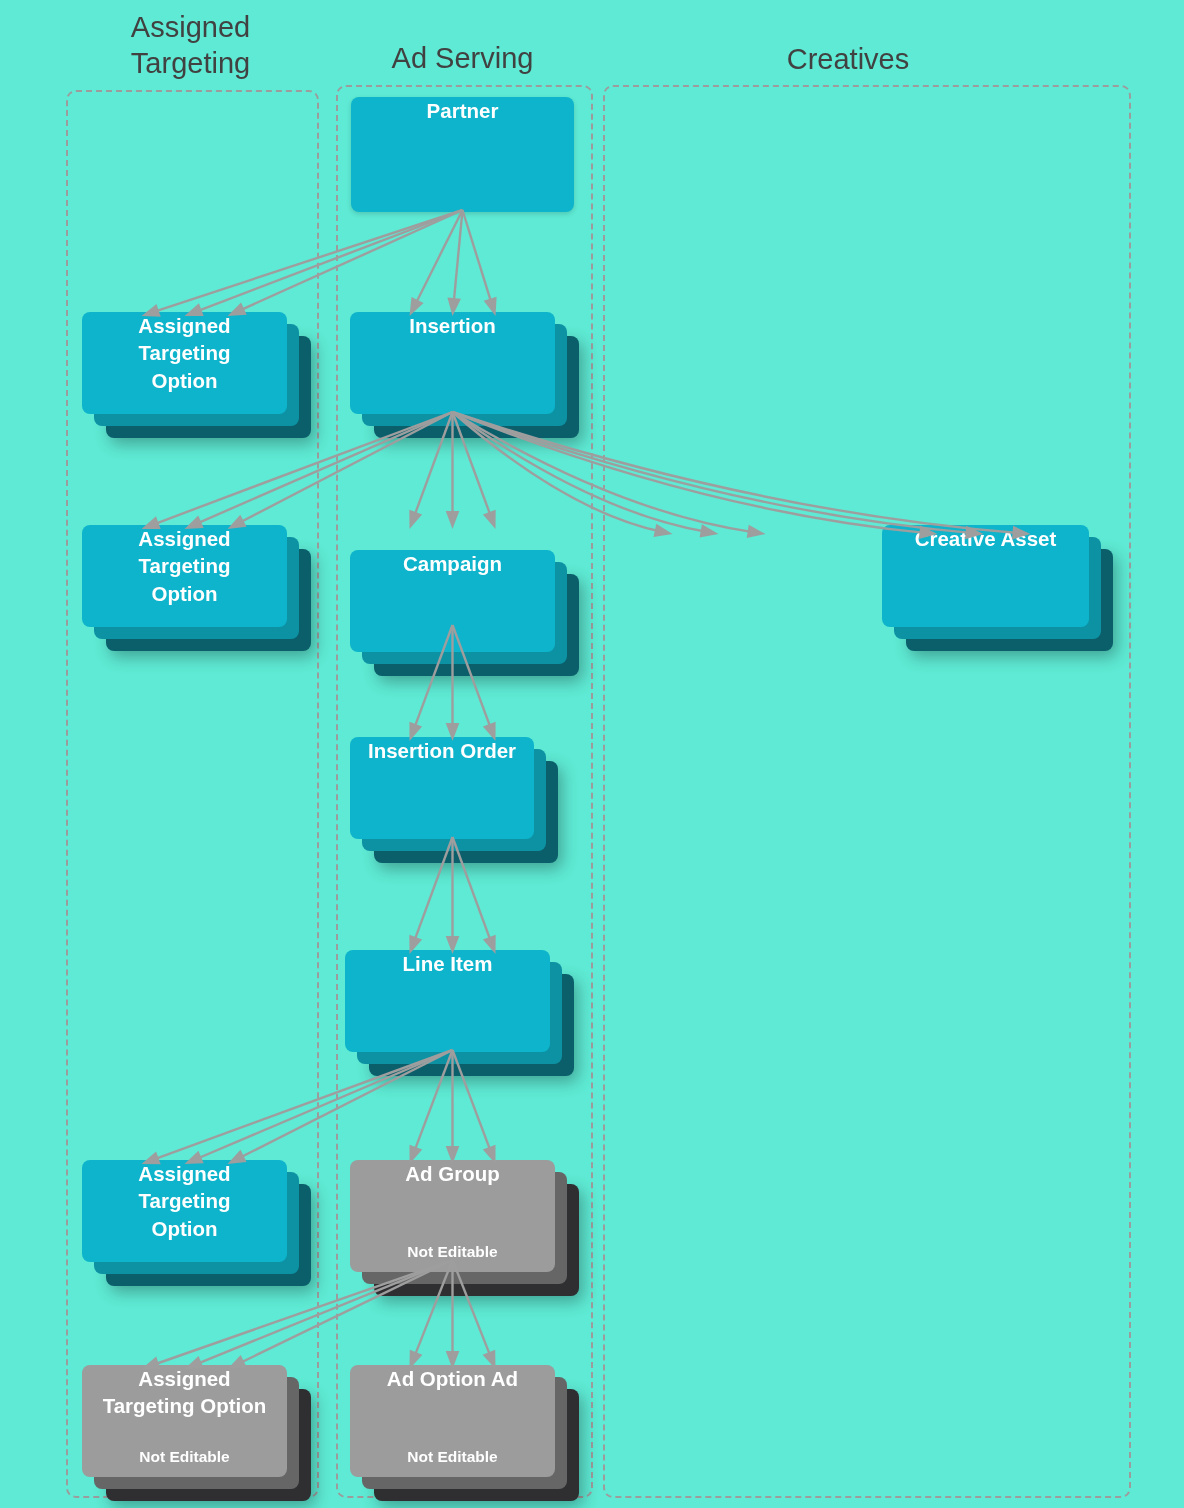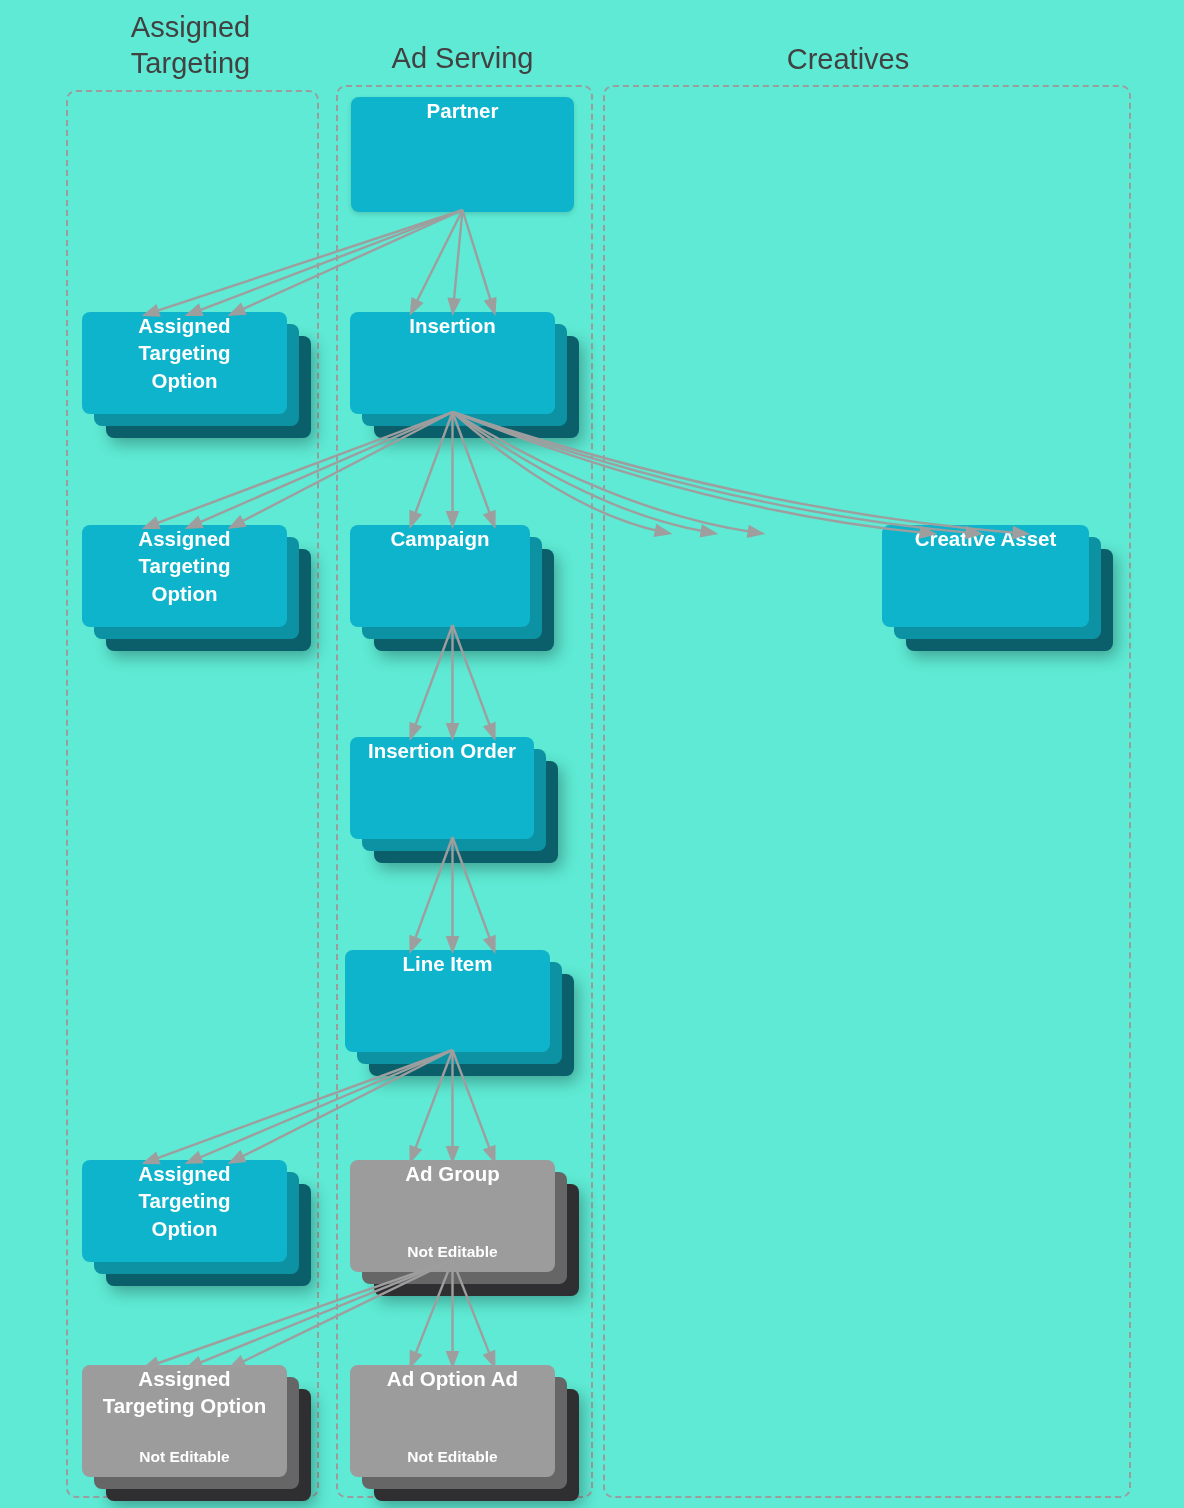--- a/index.html
+++ b/index.html
@@ -71,21 +71,21 @@
   <div class="node editable stacked" style="left: 350px; top: 312px; width: 205px; height: 102px;">
     <div class="nlabel">Insertion</div>
   </div>
 
   <div class="node editable stacked" style="left: 82px; top: 525px; width: 205px; height: 102px;">
     <div class="nlabel">Assigned
 Targeting
 Option</div>
   </div>
 
-  <div class="node editable stacked" style="left: 350px; top: 525px; width: 180px; height: 102px;">
+  <div class="node editable stacked" style="left: 350px; top: 550px; width: 205px; height: 102px;">
     <div class="nlabel">Campaign</div>
   </div>
 
 
   <div class="node editable stacked" style="left: 882px; top: 525px; width: 207px; height: 102px;">
     <div class="nlabel">Creative Asset</div>
   </div>
 
   <div class="node editable stacked" style="left: 350px; top: 737px; width: 184px; height: 102px;">
     <div class="nlabel">Insertion Order</div>

